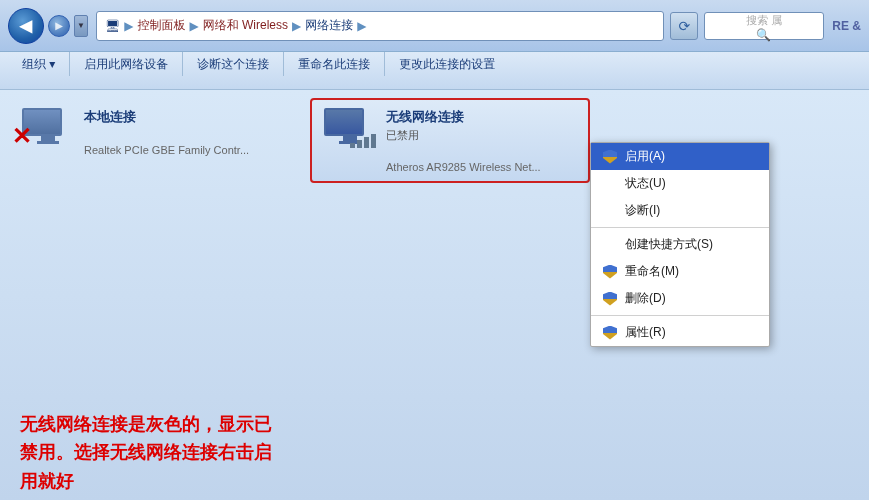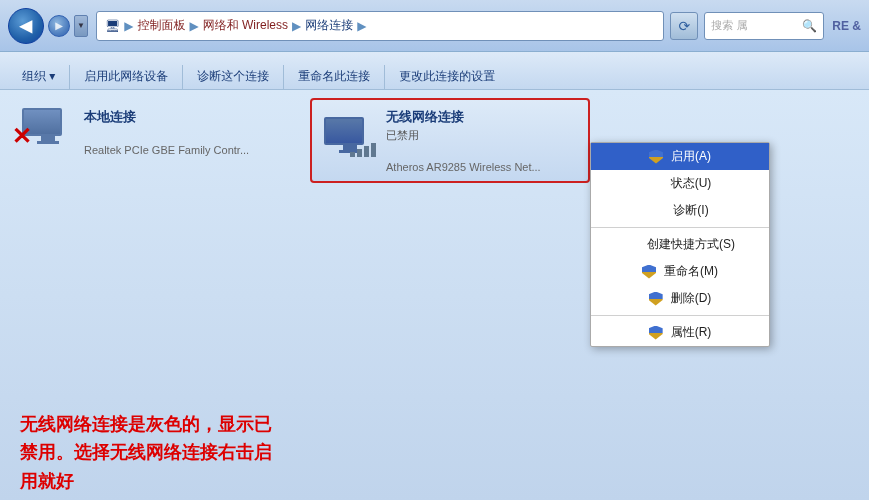--- a/index.html
+++ b/index.html
@@ -114,28 +114,29 @@
       height: 28px;
       background: white;
       border: 1px solid #7090b8;
       border-radius: 3px;
       margin-left: 6px;
       display: flex;
       align-items: center;
       padding: 0 6px;
       font-size: 11px;
       color: #888;
+      flex-direction: column;
     }
 
     
     .toolbar {
       background: linear-gradient(to bottom, #ddeaf8 0%, #c4d8f0 100%);
       height: 38px;
       display: flex;
-      align-items: flex-end;
+      align-items: flex-start;
       padding: 0 12px;
       gap: 0;
       border-bottom: 1px solid #a0bcd8;
     }
 
     .toolbar-btn {
       display: flex;
       align-items: center;
       gap: 4px;
       padding: 4px 10px;
@@ -199,21 +200,21 @@
     .wireless-highlight {
       position: absolute;
       top: 8px;
       left: 310px;
       width: 280px;
       border: 2px solid #cc2020;
       border-radius: 4px;
       background: linear-gradient(to bottom, #ddeaf8, #c4d8f0);
       padding: 8px 12px;
       display: flex;
-      align-items: center;
+      align-items: flex-start;
       gap: 10px;
     }
 
     
     .context-menu {
       position: absolute;
       top: 52px;
       left: 590px;
       width: 180px;
       background: white;
@@ -224,21 +225,20 @@
     }
 
     .context-menu-item {
       display: flex;
       align-items: center;
       gap: 8px;
       padding: 5px 12px;
       font-size: 12px;
       color: #222;
       cursor: pointer;
-      justify-content: center;
     }
 
     .context-menu-item.highlighted {
       background: #3060c8;
       color: white;
     }
 
     .menu-divider {
       height: 1px;
       background: #d0d0d0;

